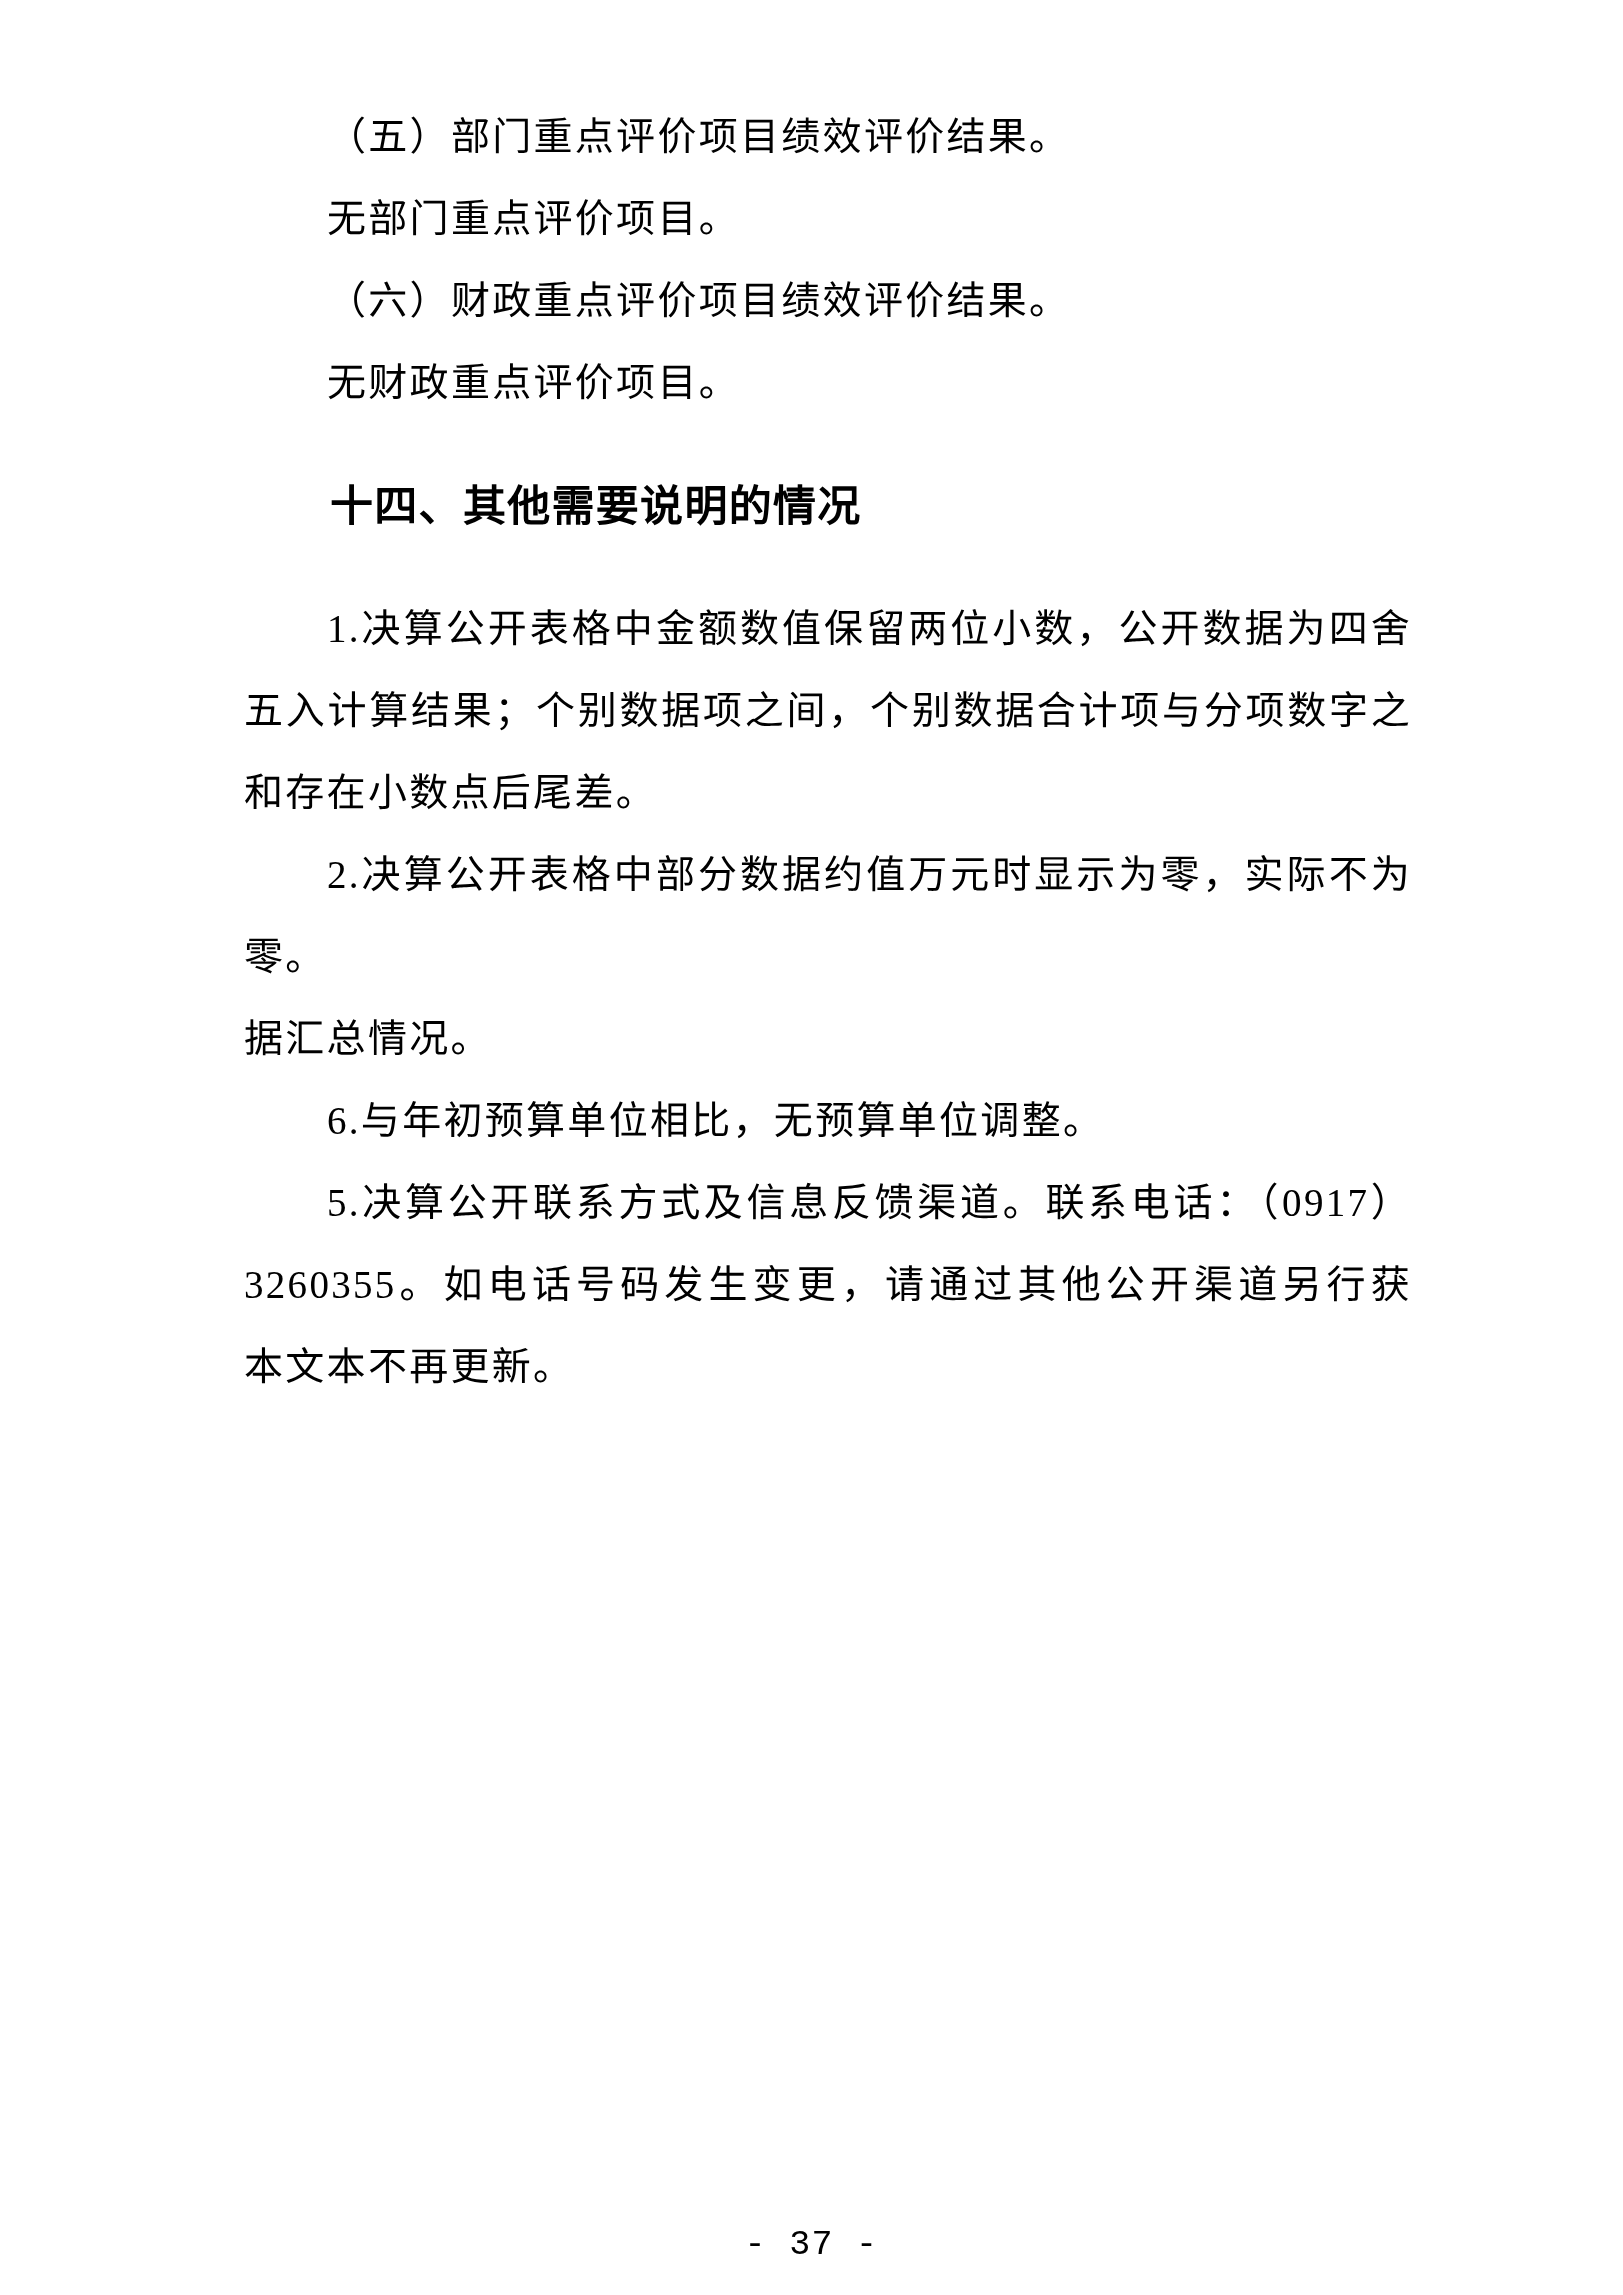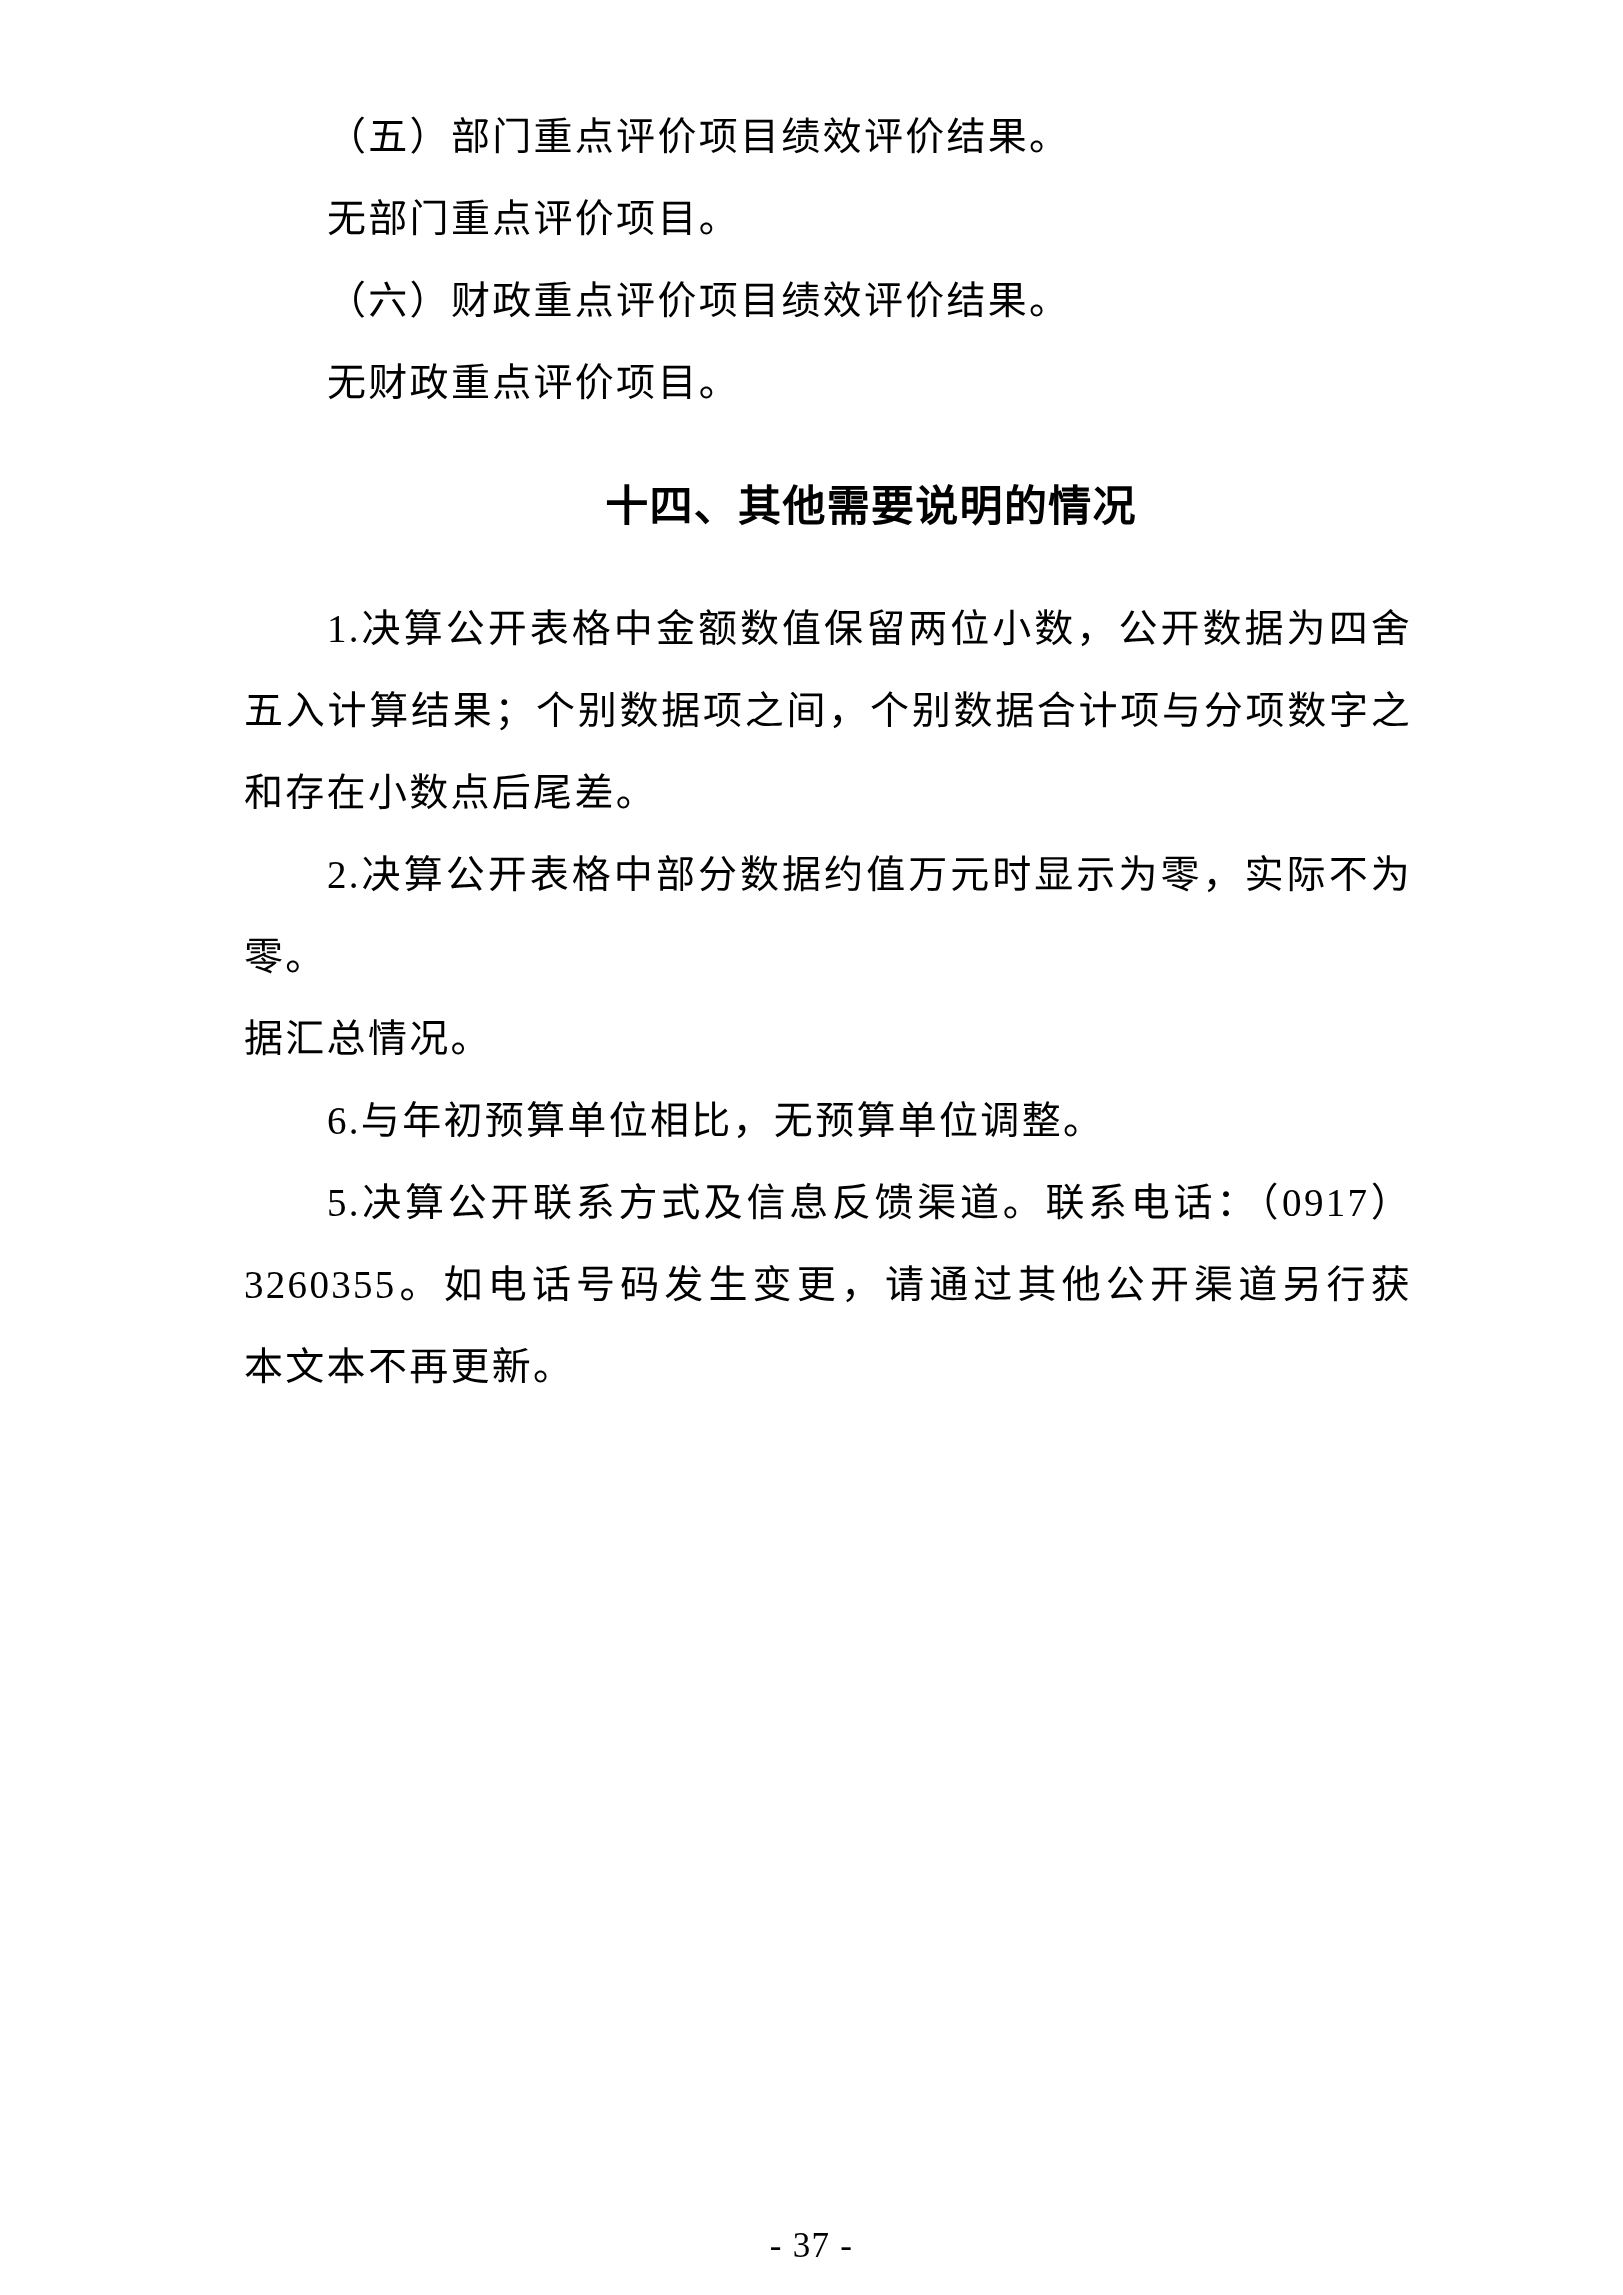--- a/index.html
+++ b/index.html
@@ -44,29 +44,28 @@
   .heading {
     font-family: "Liberation Sans", "DejaVu Sans", sans-serif;
     font-weight: bold;
     font-size: 43px;
     line-height: 82px;
     height: 82px;
     overflow: hidden;
     margin: 41px 0;
     text-indent: 86px;
     letter-spacing: 1.3px;
-    text-align: center;
   }
   .footer {
     position: absolute;
     top: 2224px;
     left: 0;
     width: 1623px;
     text-align: center;
-    font-family: Liberation Serif, serif;
+    font-family: Liberation Mono, monospace;
     font-size: 35px;
     line-height: 43px;
     letter-spacing: 1.3px;
   }
 </style>
 </head>
 <body>
 
 <div class="page">
   <div class="content">

